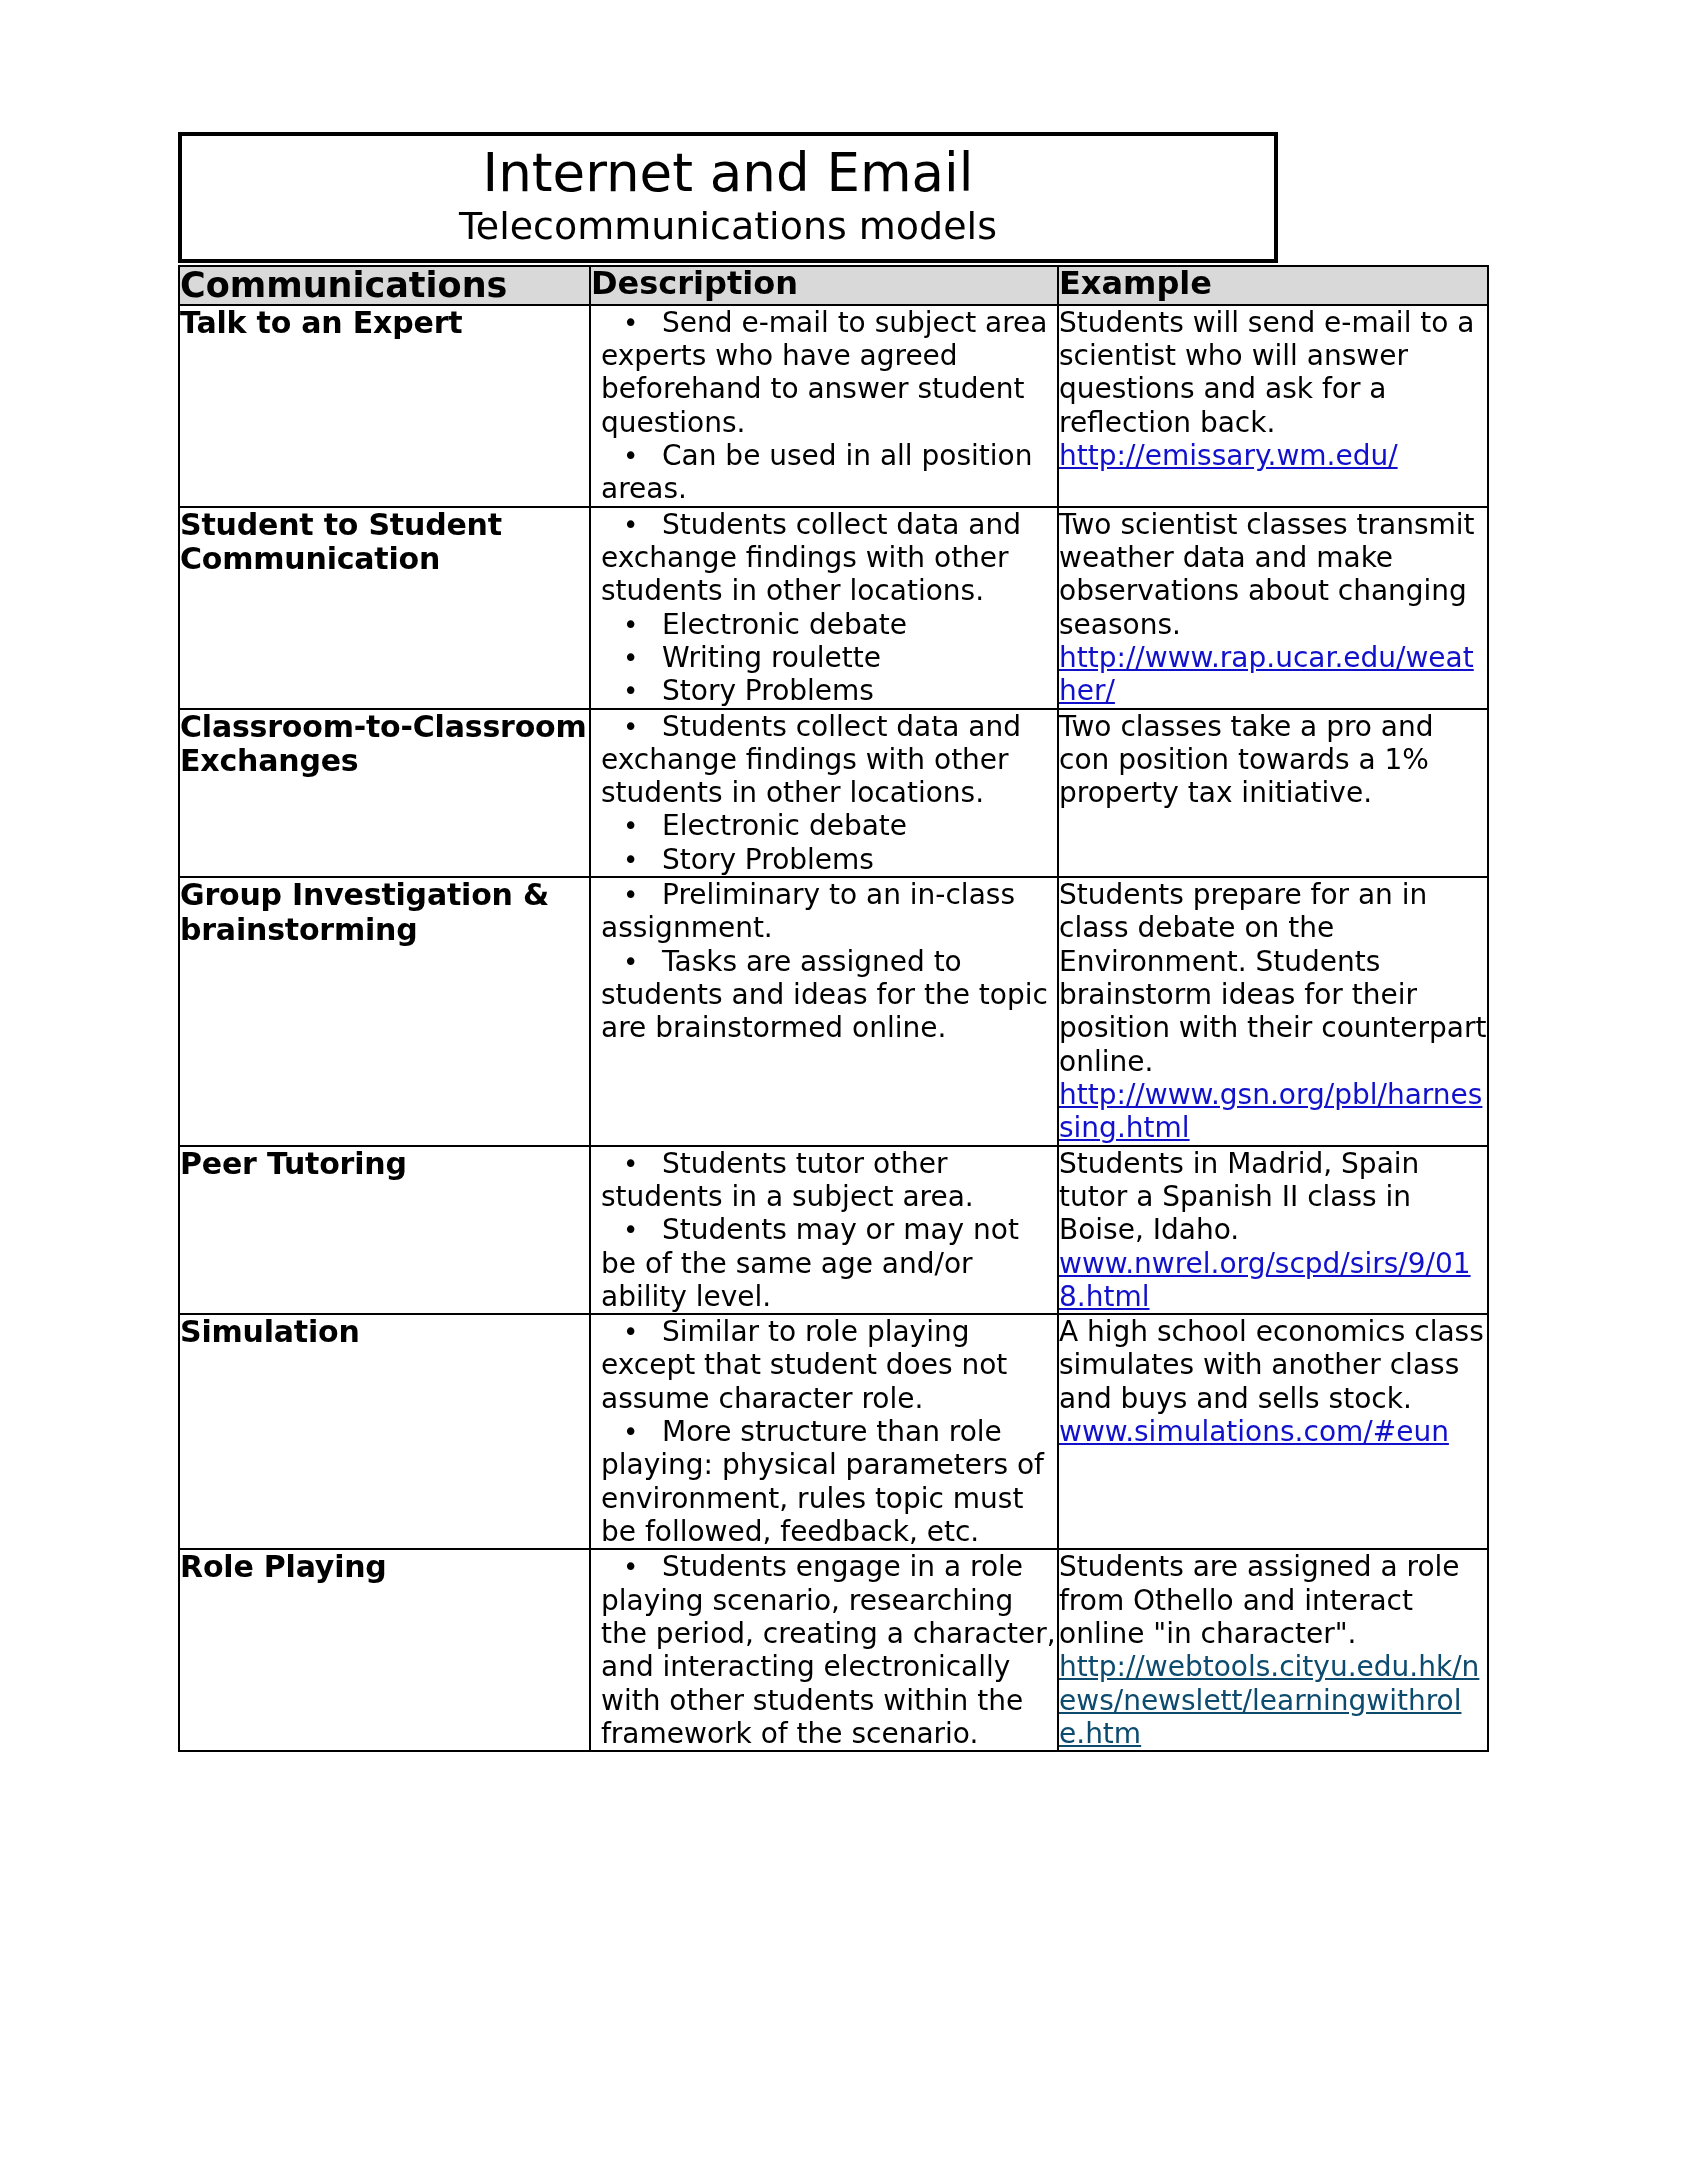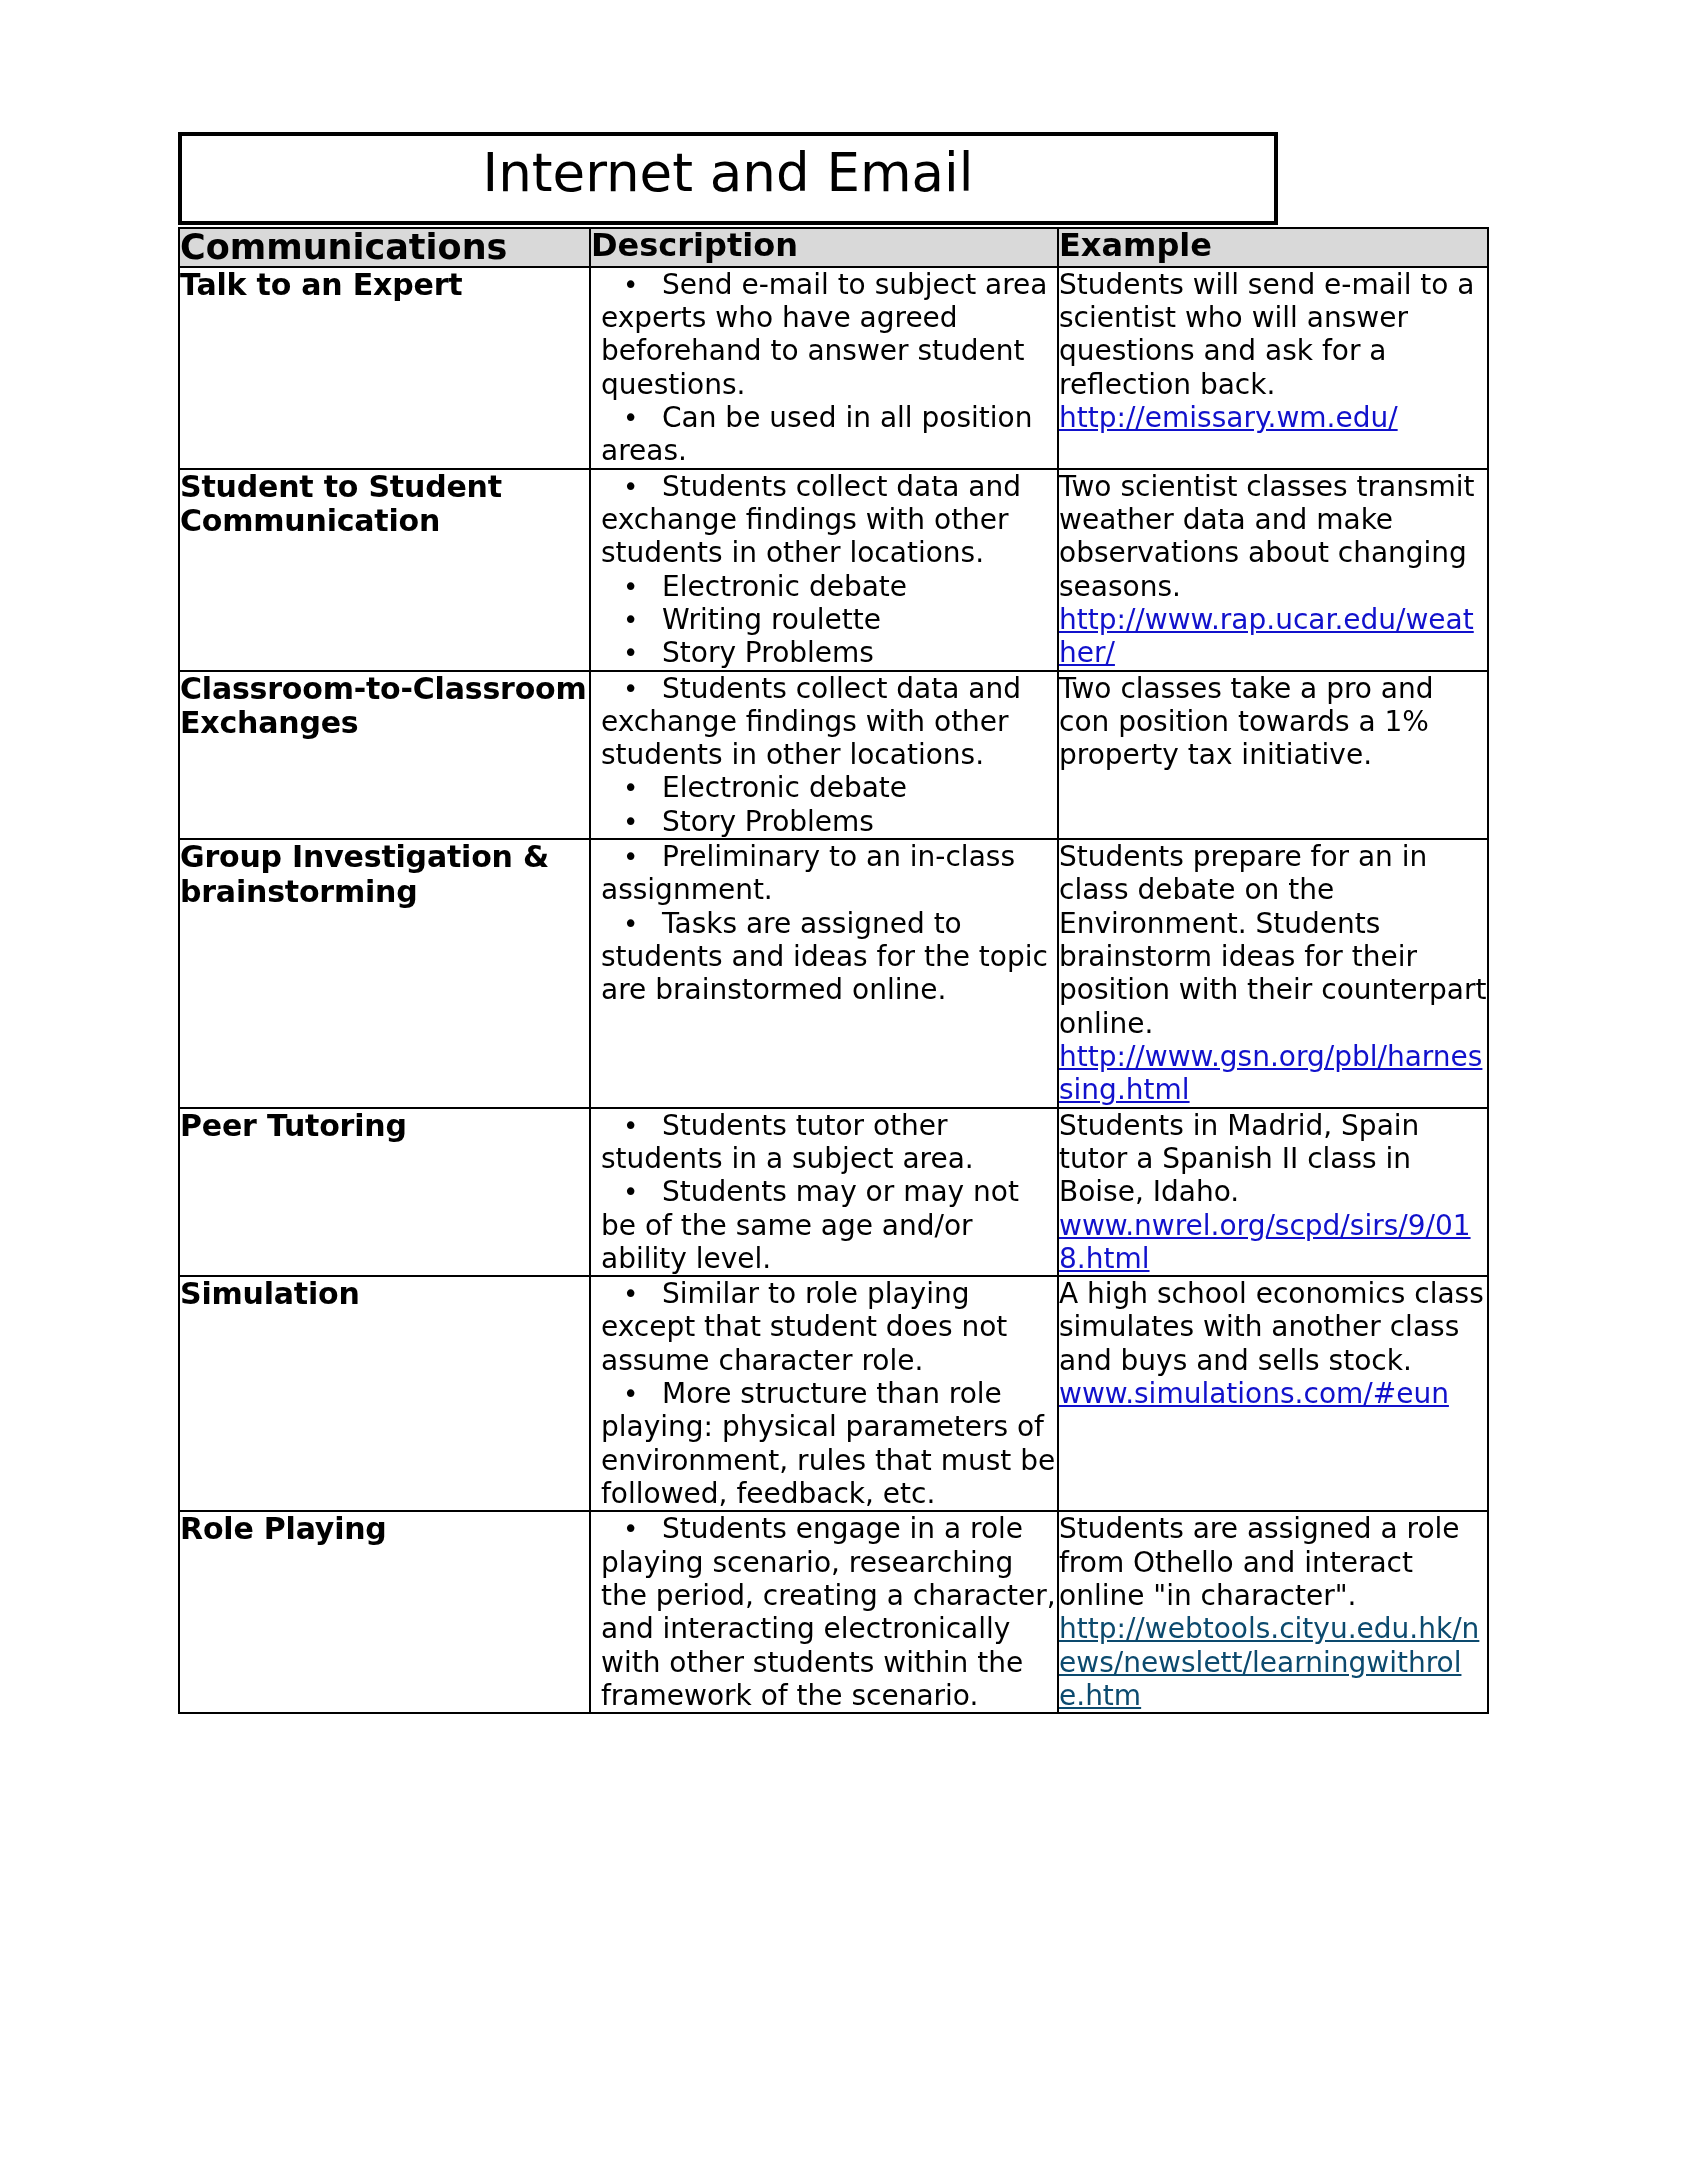--- a/index.html
+++ b/index.html
@@ -133,20 +133,21 @@
   }
 </style>
 </head>
 <body>
 
 <div id="page">
   <div id="sheet">
 
     <div class="title-box">
       <div class="title-main">Internet and Email</div>
+      <div class="title-sub">Telecommunications models</div>
     </div>
 
     <table class="grid">
       <colgroup>
         <col class="c1">
           <col class="c2">
           <col class="c3">
       </colgroup>
       <thead>
         <tr>
@@ -239,21 +240,21 @@
               <a class="ex-link" href="#" style="color: rgb(17, 17, 204);">www.nwrel.org/scpd/sirs/9/018.html</a>
             </td>
           </tr>
           <tr>
             <td class="col-comm">
               <div class="comm-name">Simulation</div>
             </td>
             <td class="col-desc">
               <ul class="bullets">
                 <li><span class="bul">•</span><span>Similar to role playing except that student does not assume character role.</span></li>
-                <li><span class="bul">•</span><span>More structure than role playing: physical parameters of environment, rules that must be followed, feedback, etc.</span></li>
+                <li><span class="bul">•</span><span>More structure than role playing: physical parameters of environment, rules topic must be followed, feedback, etc.</span></li>
               </ul>
             </td>
             <td class="col-ex">
               <div class="ex-text">A high school economics class simulates with another class and buys and sells stock.</div>
               <a class="ex-link" href="#" style="color: rgb(17, 17, 204);">www.simulations.com/#eun</a>
             </td>
           </tr>
           <tr>
             <td class="col-comm">
               <div class="comm-name">Role Playing</div>

